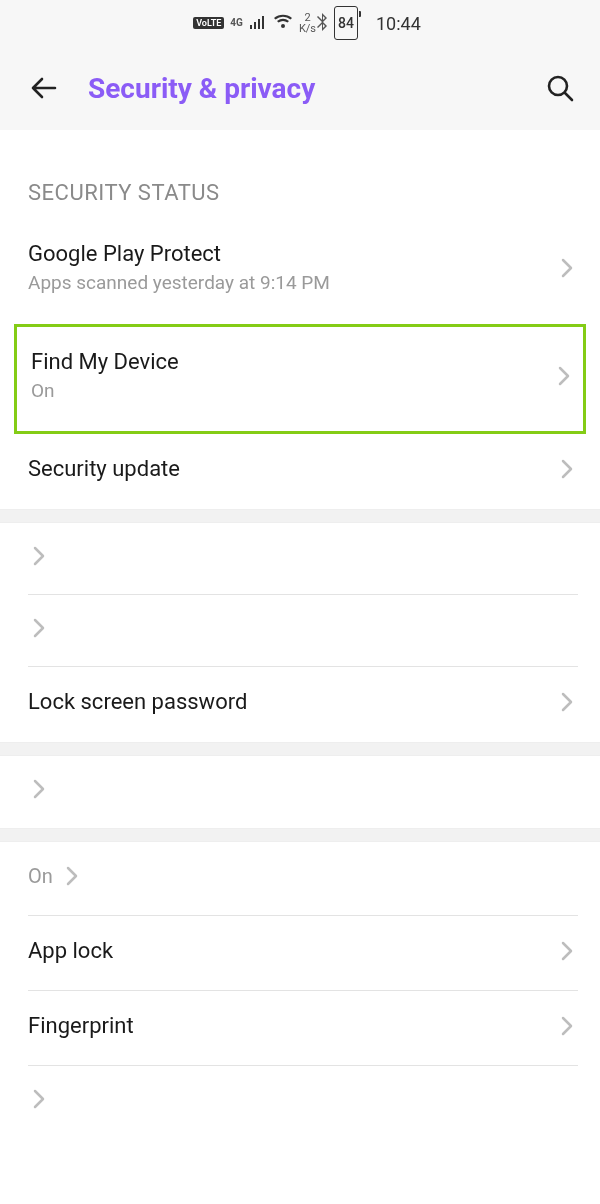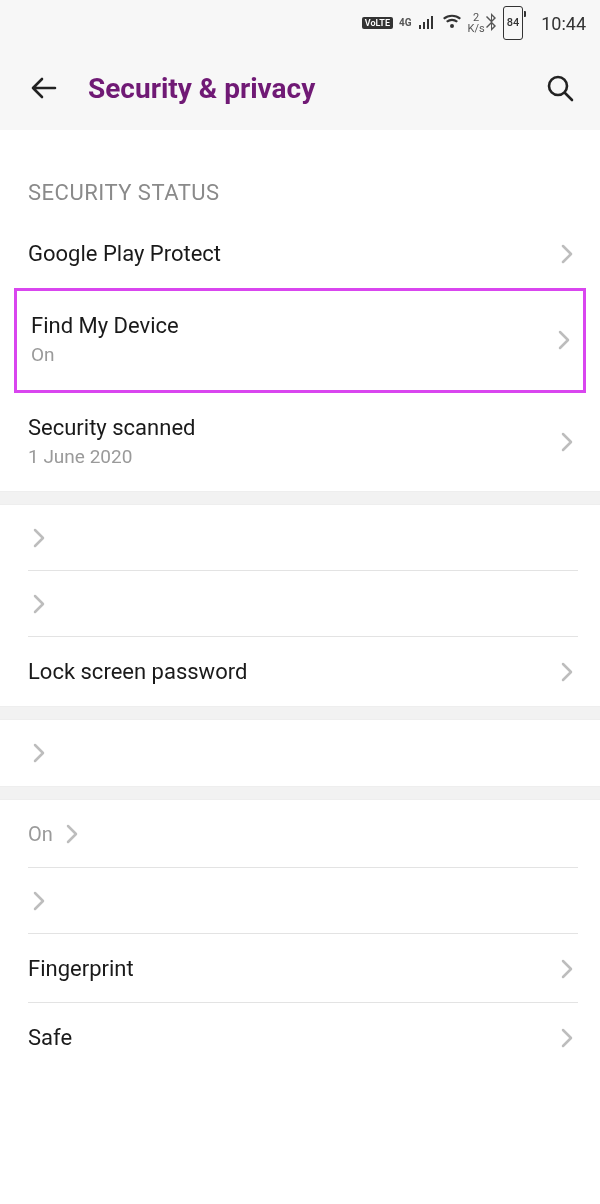--- a/index.html
+++ b/index.html
@@ -10,21 +10,21 @@
     background: #fff;
     overflow: hidden;
     color: #000;
   }
   
   .statusbar {
     height: 46px;
     background: #f7f7f7;
     display: flex;
     align-items: center;
-    justify-content: flex-end;
+    justify-content: center;
     padding: 0 14px 0 28px;
     font-size: 14px;
     color: #333;
   }
   .status-left, .status-right {
     display: flex;
     align-items: center;
     gap: 6px;
   }
   .volte-badge {
@@ -50,21 +50,21 @@
     flex-direction: column;
     line-height: 1;
     font-size: 11px;
     color: #555;
     align-items: center;
   }
   .batt-box {
     border: 1.5px solid #333;
     border-radius: 3px;
     padding: 9px 3px;
-    font-size: 11px;
+    font-size: 14px;
     line-height: 14px;
     font-weight: 500;
     position: relative;
   }
   .batt-box::after {
     content: "";
     position: absolute;
     right: -4px; top: 4px;
     width: 2px; height: 6px;
     background: #333;
@@ -76,21 +76,21 @@
     height: 84px;
     background: #f7f7f7;
     display: flex;
     align-items: center;
     padding: 0 20px 0 24px;
     gap: 24px;
   }
   .header-title {
     font-size: 28px;
     font-weight: 700;
-    color: #701a75;
+    color: #8b5cf6;
     flex: 1;
   }
   .icon-btn {
     width: 40px; height: 40px;
     display: flex; align-items: center; justify-content: center;
   }
   
   .section-gap {
     height: 14px;
     background: #f2f2f2;
@@ -98,40 +98,40 @@
     border-bottom: 1px solid #eee;
   }
   .section-header {
     padding: 50px 28px 14px 28px;
     font-size: 22px;
     color: #8a8a8a;
     letter-spacing: 0.5px;
   }
   .row {
     background: #fff;
-    padding: 22px 22px 22px 28px;
+    padding: 22px 22px 28px 28px;
     display: flex;
     align-items: center;
     position: relative;
   }
   .row.with-divider::after {
     content: "";
     position: absolute;
     left: 28px; right: 22px;
     bottom: 0;
     height: 1px;
     background: #e3e3e3;
   }
   .row-texts { flex: 1; display: flex; flex-direction: column; gap: 4px; min-width: 0;}
   .row-title { font-size: 22px; color: #1a1a1a; }
   .row-sub { font-size: 19px; color: #9a9a9a; line-height: 1.35;}
   .row-value { font-size: 20px; color: #9a9a9a; margin-right: 8px;}
   .chevron { flex-shrink: 0; width: 22px; display:flex; align-items:center; justify-content:center;}
   .highlight-box {
-    border: 3px solid #d946ef;
+    border: 3px solid #84cc16;
     margin: 0 14px;
   }
   .highlight-box .row { padding-left: 14px; padding-right: 8px;}
 </style>
 </head>
 <body>
 
 <div class="statusbar">
   <div class="status-left">
     <span class="volte-badge">VoLTE</span>
@@ -175,20 +175,21 @@
         <path d="M20 20l7 7" stroke="#222" stroke-width="2.6" stroke-linecap="round"></path>
       </svg>
   </div>
 </div>
 
 <div class="section-header">SECURITY STATUS</div>
 
 <div class="row">
   <div class="row-texts">
     <div class="row-title">Google Play Protect</div>
+    <div class="row-sub">Apps scanned yesterday at 9:14 PM</div>
   </div>
   <span class="chevron">
     <svg width="14" height="22" viewBox="0 0 14 22">
         <path d="M3 3l8 8-8 8" stroke="#bdbdbd" stroke-width="2.5" fill="none" stroke-linecap="round" stroke-linejoin="round"></path>
       </svg>
   </span>
 </div>
 
 <div class="highlight-box">
   <div class="row">
@@ -199,22 +200,21 @@
     <span class="chevron">
       <svg width="14" height="22" viewBox="0 0 14 22">
           <path d="M3 3l8 8-8 8" stroke="#bdbdbd" stroke-width="2.5" fill="none" stroke-linecap="round" stroke-linejoin="round"></path>
         </svg>
     </span>
   </div>
 </div>
 
 <div class="row">
   <div class="row-texts">
-    <div class="row-title">Security scanned</div>
-    <div class="row-sub">1 June 2020</div>
+    <div class="row-title">Security update</div>
   </div>
   <span class="chevron">
     <svg width="14" height="22" viewBox="0 0 14 22">
         <path d="M3 3l8 8-8 8" stroke="#bdbdbd" stroke-width="2.5" fill="none" stroke-linecap="round" stroke-linejoin="round"></path>
       </svg>
   </span>
 </div>
 
 <div class="section-gap"></div>
 
@@ -260,40 +260,40 @@
 <div class="row with-divider">
   <span class="row-value">On</span>
   <span class="chevron">
       <svg width="14" height="22" viewBox="0 0 14 22">
         <path d="M3 3l8 8-8 8" stroke="#bdbdbd" stroke-width="2.5" fill="none" stroke-linecap="round" stroke-linejoin="round"></path>
       </svg>
     </span>
 </div>
 
 <div class="row with-divider">
+  <div class="row-texts">
+      <div class="row-title">App lock</div>
+    </div>
   <span class="chevron">
       <svg width="14" height="22" viewBox="0 0 14 22">
         <path d="M3 3l8 8-8 8" stroke="#bdbdbd" stroke-width="2.5" fill="none" stroke-linecap="round" stroke-linejoin="round"></path>
       </svg>
     </span>
 </div>
 
 <div class="row with-divider">
   <div class="row-texts">
       <div class="row-title">Fingerprint</div>
     </div>
   <span class="chevron">
       <svg width="14" height="22" viewBox="0 0 14 22">
         <path d="M3 3l8 8-8 8" stroke="#bdbdbd" stroke-width="2.5" fill="none" stroke-linecap="round" stroke-linejoin="round"></path>
       </svg>
     </span>
 </div>
 
 <div class="row">
-  <div class="row-texts">
-      <div class="row-title">Safe</div>
-    </div>
   <span class="chevron">
       <svg width="14" height="22" viewBox="0 0 14 22">
         <path d="M3 3l8 8-8 8" stroke="#bdbdbd" stroke-width="2.5" fill="none" stroke-linecap="round" stroke-linejoin="round"></path>
       </svg>
     </span>
 </div>
 
 </body></html>

